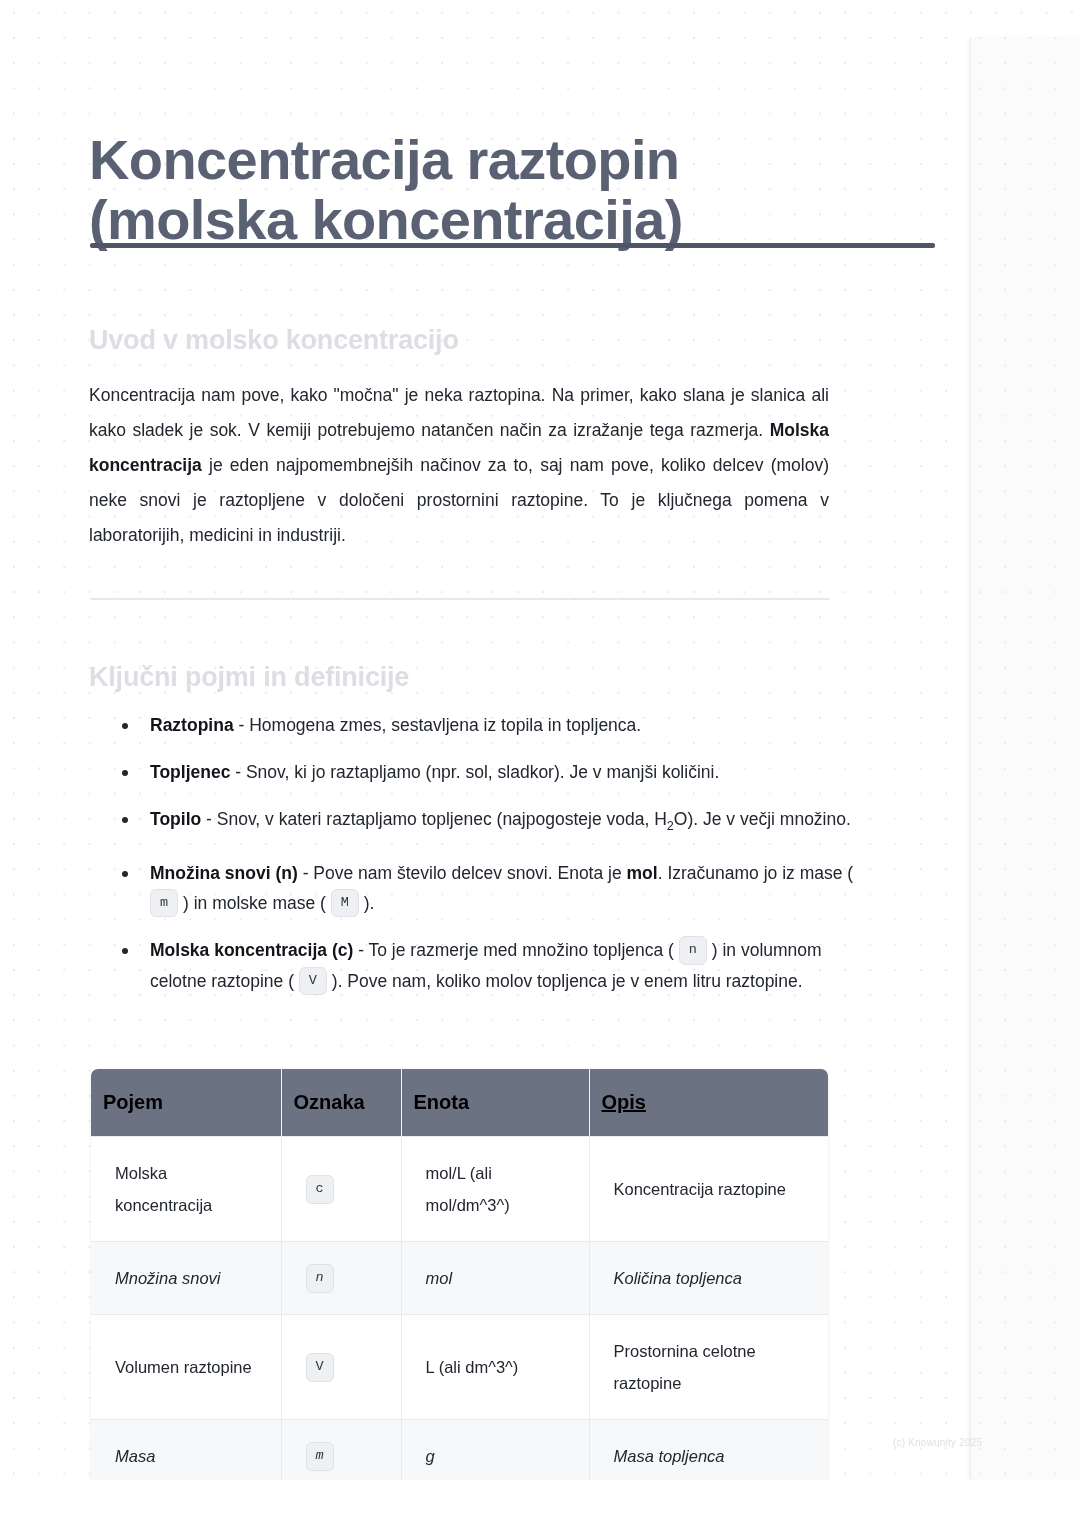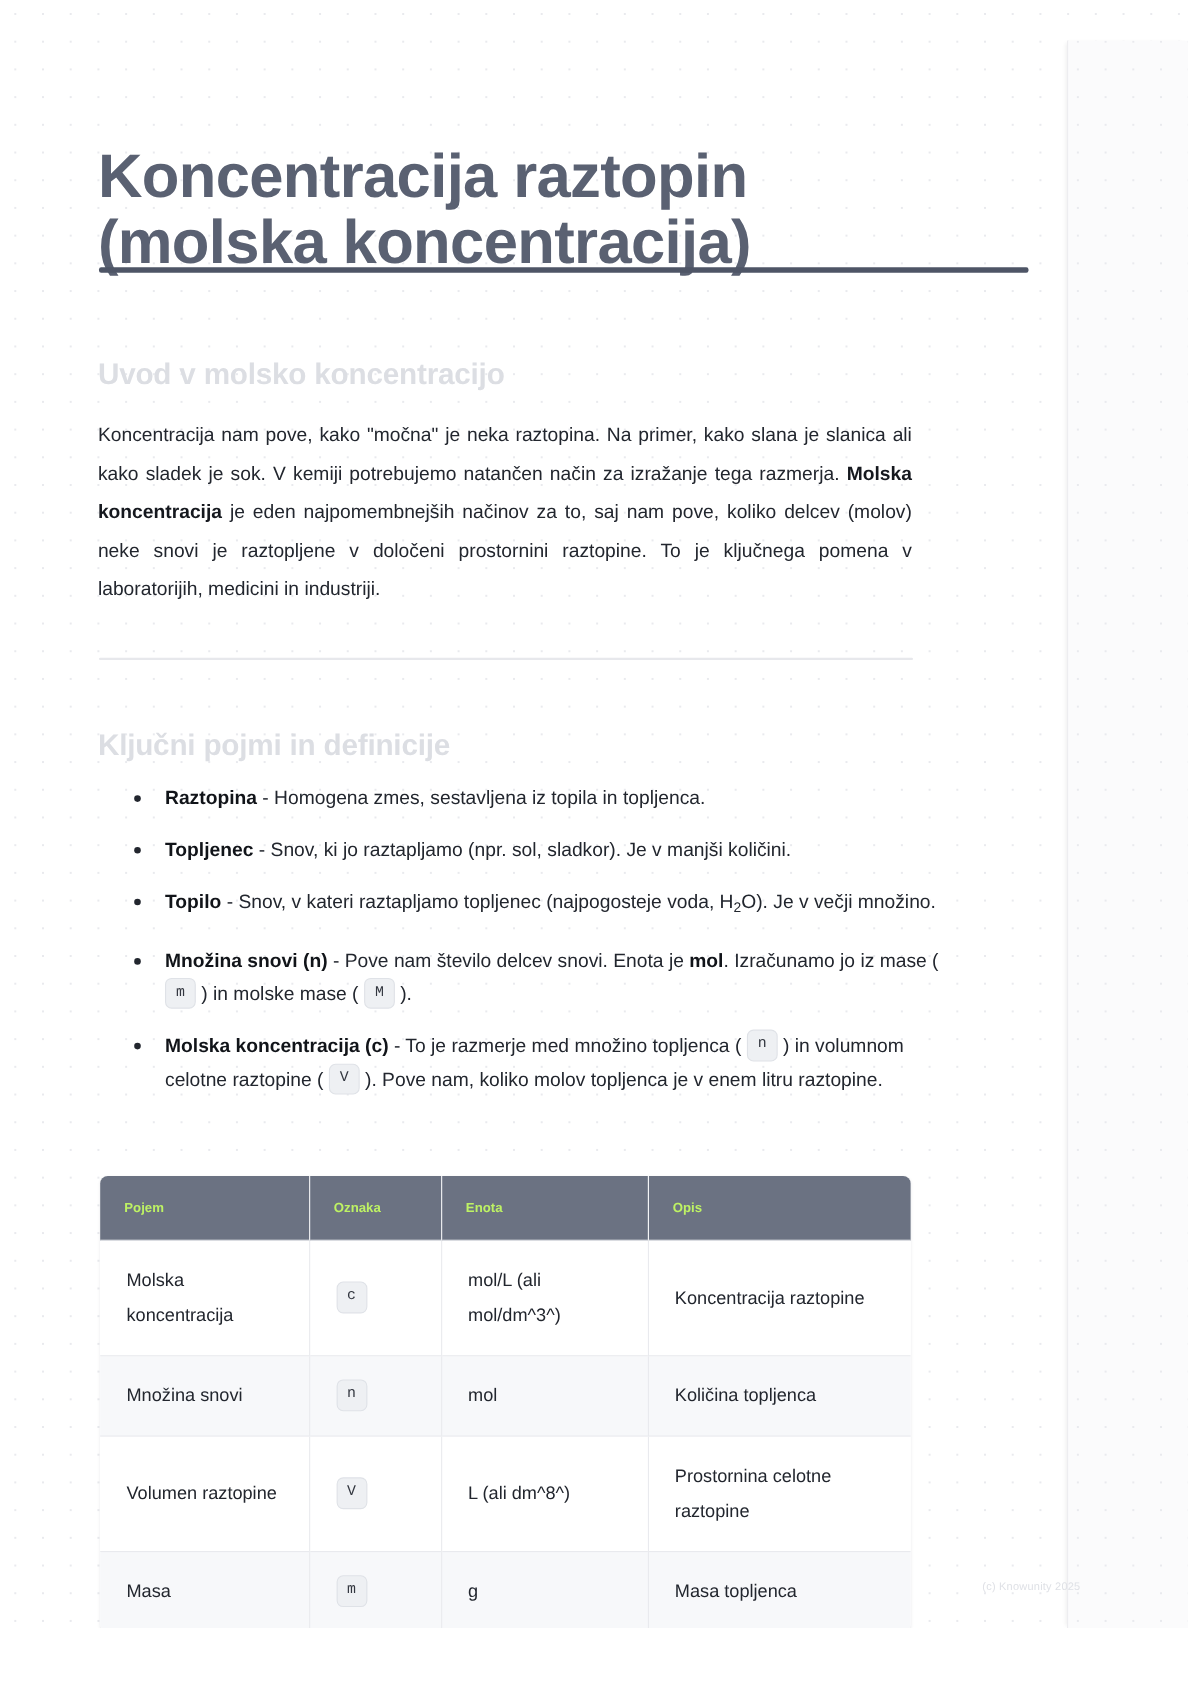--- a/index.html
+++ b/index.html
@@ -170,40 +170,40 @@
     box-shadow: 0 1px 3px rgba(20,25,40,0.09);
   }
   table.term-table {
     width: 100%;
     border-collapse: collapse;
     table-layout: fixed;
     font-size: 16.5px;
   }
   table.term-table th {
     background: #6b7282;
-    color: #bef264;
+    color: #000000;
     font-weight: 600;
     text-align: left;
-    padding: 22px 22px;
-    font-size: 12px;
+    padding: 22px 12px;
+    font-size: 20px;
     border-right: 1px solid #f4f5f7;
     vertical-align: middle;
   }
-  table.term-table th:last-child { border-right: none; }
+  table.term-table th:last-child { border-right: none; text-decoration: underline; }
   table.term-table td {
     padding: 20px 24px;
     color: #22262e;
     vertical-align: middle;
     line-height: 32px;
     border-right: 1px solid #e9eaee;
     border-top: 1px solid #e9eaee;
     background: #ffffff;
   }
   table.term-table td:last-child { border-right: none; }
-  table.term-table tbody tr.alt td { background: #f7f8fa; }
+  table.term-table tbody tr.alt td { background: #f7f8fa; font-style: italic; }
   table.term-table col.c-pojem  { width: 190px; }
   table.term-table col.c-oznaka { width: 120px; }
   table.term-table col.c-enota  { width: 188px; }
   table.term-table col.c-opis   { width: 239px; }
   td.cell-oznaka { text-align: left; }
 
   
   .watermark {
     position: absolute;
     left: 893px;
@@ -277,21 +277,21 @@
           </tr>
           <tr class="alt">
             <td>Množina snovi</td>
             <td class="cell-oznaka"><code class="kbd">n</code></td>
             <td>mol</td>
             <td>Količina topljenca</td>
           </tr>
           <tr>
             <td>Volumen raztopine</td>
             <td class="cell-oznaka"><code class="kbd">V</code></td>
-            <td>L (ali dm^8^)</td>
+            <td>L (ali dm^3^)</td>
             <td>Prostornina celotne raztopine</td>
           </tr>
           <tr class="alt">
             <td>Masa</td>
             <td class="cell-oznaka"><code class="kbd">m</code></td>
             <td>g</td>
             <td>Masa topljenca</td>
           </tr>
         </tbody>
       </table>

